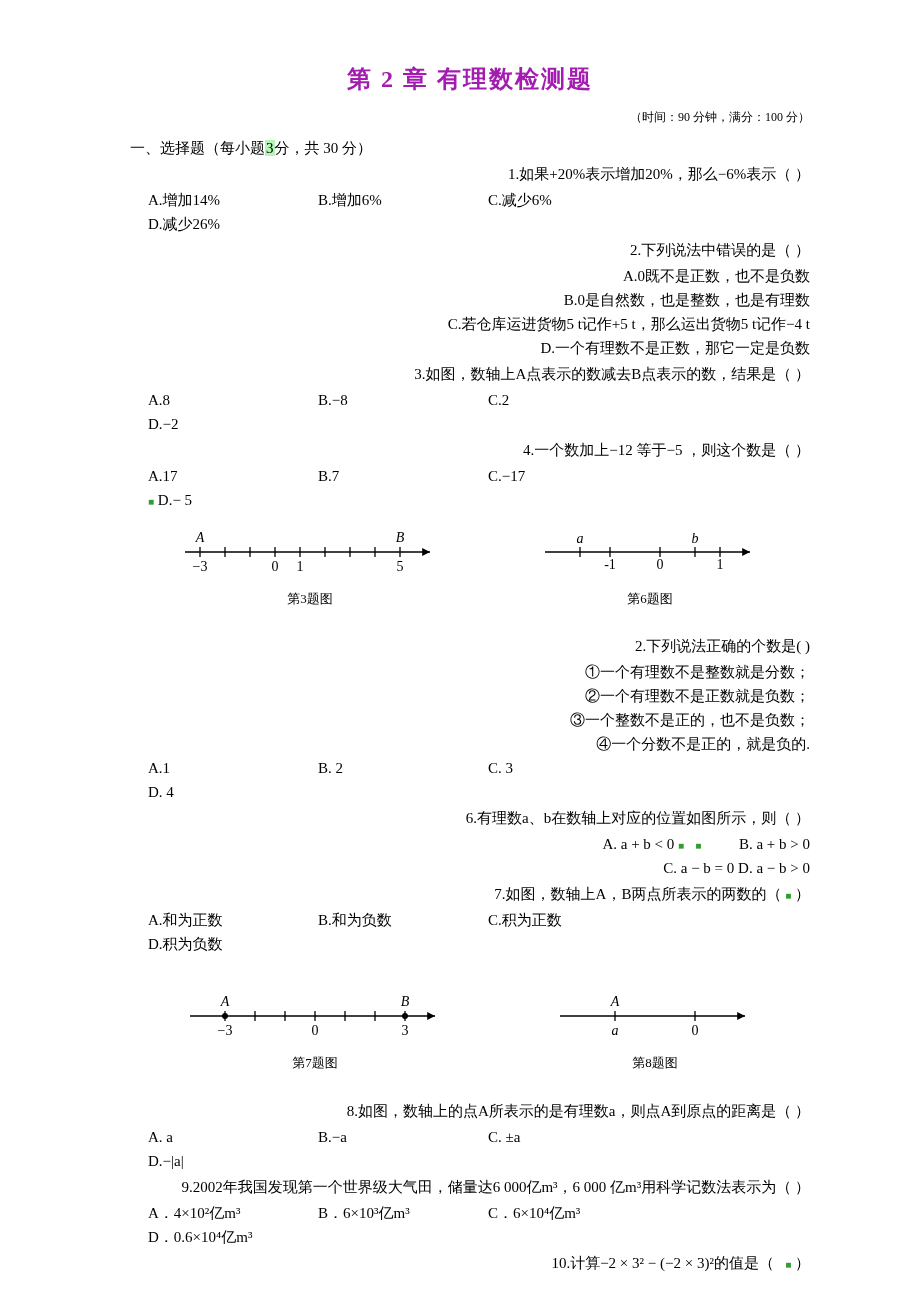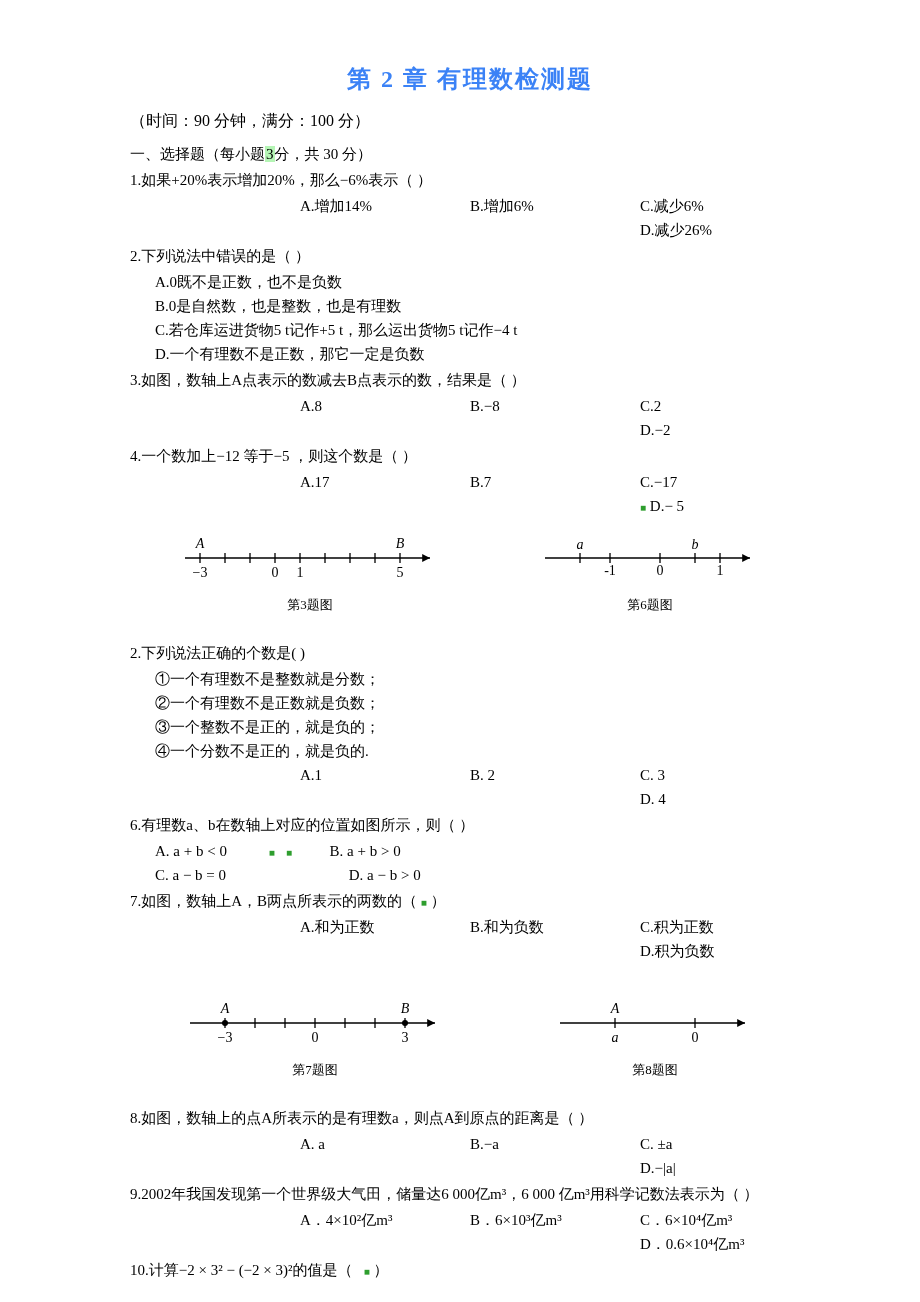--- a/index.html
+++ b/index.html
@@ -8,58 +8,59 @@
     line-height: 1.6;
     margin: 0;
     padding: 60px 110px 60px 130px;
     background: #fff;
     color: #000;
     width: 920px;
     box-sizing: border-box;
   }
   .title {
     text-align: center;
-    color: #3b82f6;
+    color: #a21caf;
     font-size: 24px;
     font-weight: bold;
     margin-bottom: 10px;
     letter-spacing: 2px;
   }
   .subtitle {
-    text-align: left;
-    font-size: 16px;
+    text-align: right;
+    font-size: 12px;
     margin-bottom: 8px;
   }
   .section-head {
     font-weight: normal;
     font-size: 15px;
   }
   .hl {
     background: #b5f5b5;
     padding: 0 1px;
   }
   .q-line {
     margin: 2px 0;
+    text-align: right;
   }
   .opts {
     display: flex;
     flex-wrap: wrap;
     margin-left: 18px;
-    justify-content: flex-end;
   }
   .opts > span {
     display: inline-block;
     min-width: 130px;
     margin-right: 10px;
   }
   .opts.wide > span {
     min-width: 160px;
   }
   .indent {
-    margin-left: 25px;
+    margin-left: 18px;
+    text-align: right;
   }
   .fig-row {
     display: flex;
     justify-content: space-around;
     align-items: flex-end;
     margin: 15px 0 25px 0;
   }
   .fig-block {
     display: flex;
     flex-direction: column;
@@ -171,21 +172,21 @@
       <text x="155" y="16" text-anchor="middle" font-size="14" font-style="italic">b</text>
       <text x="180" y="42" text-anchor="middle" font-size="14">1</text>
     </svg>
     <div class="fig-label">第6题图</div>
   </div>
 </div>
 
 <div class="q-line">2.下列说法正确的个数是(        )</div>
 <div class="indent">①一个有理数不是整数就是分数；</div>
 <div class="indent">②一个有理数不是正数就是负数；</div>
-<div class="indent">③一个整数不是正的，就是负的；</div>
+<div class="indent">③一个整数不是正的，也不是负数；</div>
 <div class="indent">④一个分数不是正的，就是负的.</div>
 <div class="opts wide">
   <span>A.1</span>
   <span>B. 2</span>
   <span>C. 3</span>
   <span>D. 4</span>
 </div>
 
 <div class="q-line">6.有理数a、b在数轴上对应的位置如图所示，则（    ）</div>
 <div class="indent">

